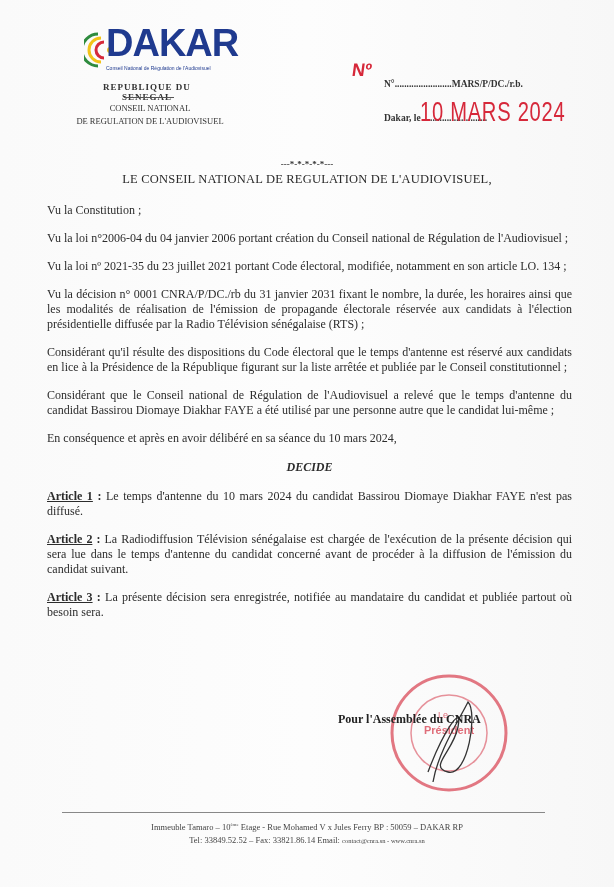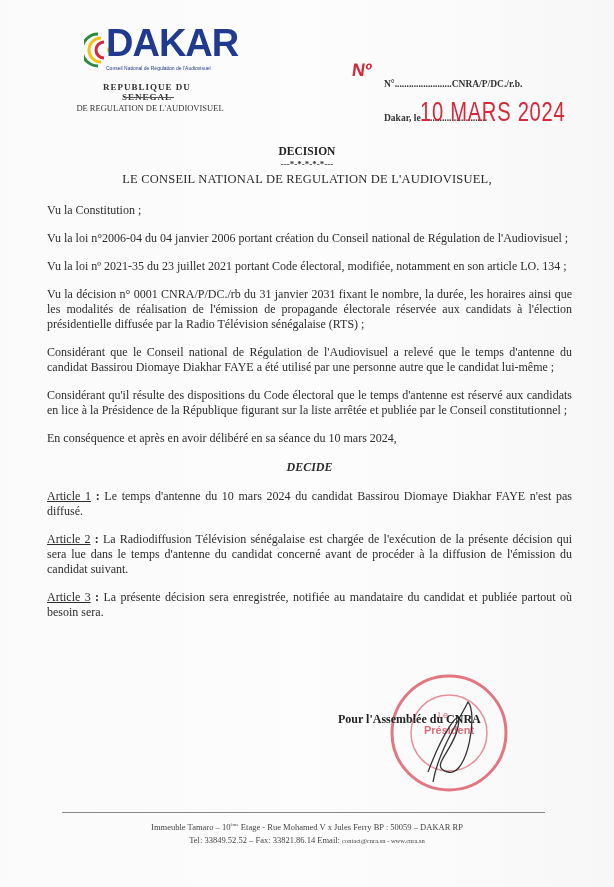--- a/index.html
+++ b/index.html
@@ -30,21 +30,21 @@
 
     
     .title { position: absolute; left: 0; width: 614px; top: 145px; text-align: center; font-weight: bold; font-size: 11.5px; color: #222; }
     .stars { position: absolute; left: 0; width: 614px; top: 159px; text-align: center; font-size: 9px; font-weight: bold; color: #333; }
     .council { position: absolute; left: 0; width: 614px; top: 172px; text-align: center; font-size: 12.5px; color: #2a2a2a; letter-spacing: 0.2px; }
 
     
     .body { position: absolute; left: 47px; width: 525px; top: 203px; font-size: 12px; line-height: 15px; color: #2c2c2c; }
     .para { margin: 0 0 13px 0; text-align: justify; }
     .decide { text-align: center; font-weight: bold; margin: 14px 0 14px 0; font-style: italic; }
-    .art-label { font-weight: normal; text-decoration: underline; margin-top: 19px; }
+    .art-label { font-weight: bold; text-decoration: underline; margin-top: 19px; }
     .signature { position: absolute; left: 338px; top: 712px; font-size: 12px; font-weight: bold; color: #222; white-space: nowrap; }
 
     
     .seal { position: absolute; left: 388px; top: 672px; width: 122px; height: 122px; }
 
     
     .footer-line { position: absolute; left: 62px; top: 812px; width: 483px; height: 1px; background: #888; }
     .footer { position: absolute; left: 0; width: 614px; top: 818px; text-align: center; font-size: 8.5px; line-height: 13px; color: #444; }
     .footer sup { font-size: 5px; }
     .small { font-size: 6.5px; }
@@ -60,39 +60,39 @@
       <path d="M17 8 A12 12 0 0 0 17 32" stroke="#f2c319" stroke-width="3" fill="none"></path>
       <path d="M20 12 A8 8 0 0 0 20 28" stroke="#d6283a" stroke-width="3" fill="none"></path>
       <circle cx="26" cy="20" r="3" fill="#f2c319"></circle>
     </svg>
     <span class="logo-text">DAKAR</span>
     <span class="logo-sub">Conseil National de Régulation de l'Audiovisuel</span>
   </div>
   <div class="rep">REPUBLIQUE  DU  SENEGAL</div>
   <div class="rep-line"></div>
   <div class="conseil">
+    <div>CONSEIL NATIONAL</div>
     <div>DE REGULATION DE L'AUDIOVISUEL</div>
   </div>
 
   <div class="stamp-no">Nº</div>
-  <div class="ref-line">N°........................CNRA/P/DC./r.b.</div>
+  <div class="ref-line">N°........................MARS/P/DC./r.b.</div>
   <div class="date-line">Dakar, le ...........................</div>
   <div class="date-stamp">10 MARS 2024</div>
 
-  <div class="title">DECISION</div>
   <div class="stars">---*-*-*-*-*---</div>
   <div class="council">LE CONSEIL NATIONAL DE REGULATION DE L'AUDIOVISUEL,</div>
 
   <div class="body">
     <p class="para">Vu la Constitution ;</p>
     <p class="para">Vu la loi n°2006-04 du 04 janvier 2006 portant création du Conseil national de Régulation de l'Audiovisuel ;</p>
     <p class="para">Vu la loi nº 2021-35 du 23 juillet 2021 portant Code électoral, modifiée, notamment en son article LO. 134 ;</p>
     <p class="para">Vu la décision n° 0001 CNRA/P/DC./rb du 31 janvier 2031 fixant le nombre, la durée, les horaires ainsi que les modalités de réalisation de l'émission de propagande électorale réservée aux candidats à l'élection présidentielle diffusée par la Radio Télévision sénégalaise (RTS) ;</p>
+    <p class="para">Considérant qu'il résulte des dispositions du Code électoral que le temps d'antenne est réservé aux candidats en lice à la Présidence de la République figurant sur la liste arrêtée et publiée par le Conseil constitutionnel ;</p>
     <p class="para">Considérant que le Conseil national de Régulation de l'Audiovisuel a relevé que le temps d'antenne du candidat Bassirou Diomaye Diakhar FAYE a été utilisé par une personne autre que le candidat lui-même ;</p>
-    <p class="para">Considérant qu'il résulte des dispositions du Code électoral que le temps d'antenne est réservé aux candidats en lice à la Présidence de la République figurant sur la liste arrêtée et publiée par le Conseil constitutionnel ;</p>
     <p class="para">En conséquence et après en avoir délibéré en sa séance du 10 mars 2024,</p>
     <div class="decide">DECIDE</div>
     <p class="para"><span class="art-label">Article 1</span><b> : </b><span>Le temps d'antenne du 10 mars 2024 du candidat Bassirou Diomaye Diakhar FAYE n'est pas diffusé.</span></p>
     <p class="para"><span class="art-label">Article 2</span><b> : </b><span>La Radiodiffusion Télévision sénégalaise est chargée de l'exécution de la présente décision qui sera lue dans le temps d'antenne du candidat concerné avant de procéder à la diffusion de l'émission du candidat suivant.</span></p>
     <p class="para"><span class="art-label">Article 3</span><b> : </b><span>La présente décision sera enregistrée, notifiée au mandataire du candidat et publiée partout où besoin sera.</span></p>
   </div>
 
   <svg class="seal" viewBox="0 0 122 122">
     <circle cx="61" cy="61" r="57" fill="none" stroke="#d94b5a" stroke-width="3" opacity="0.75"></circle>
     <circle cx="61" cy="61" r="38" fill="none" stroke="#d94b5a" stroke-width="1.5" opacity="0.6"></circle>

